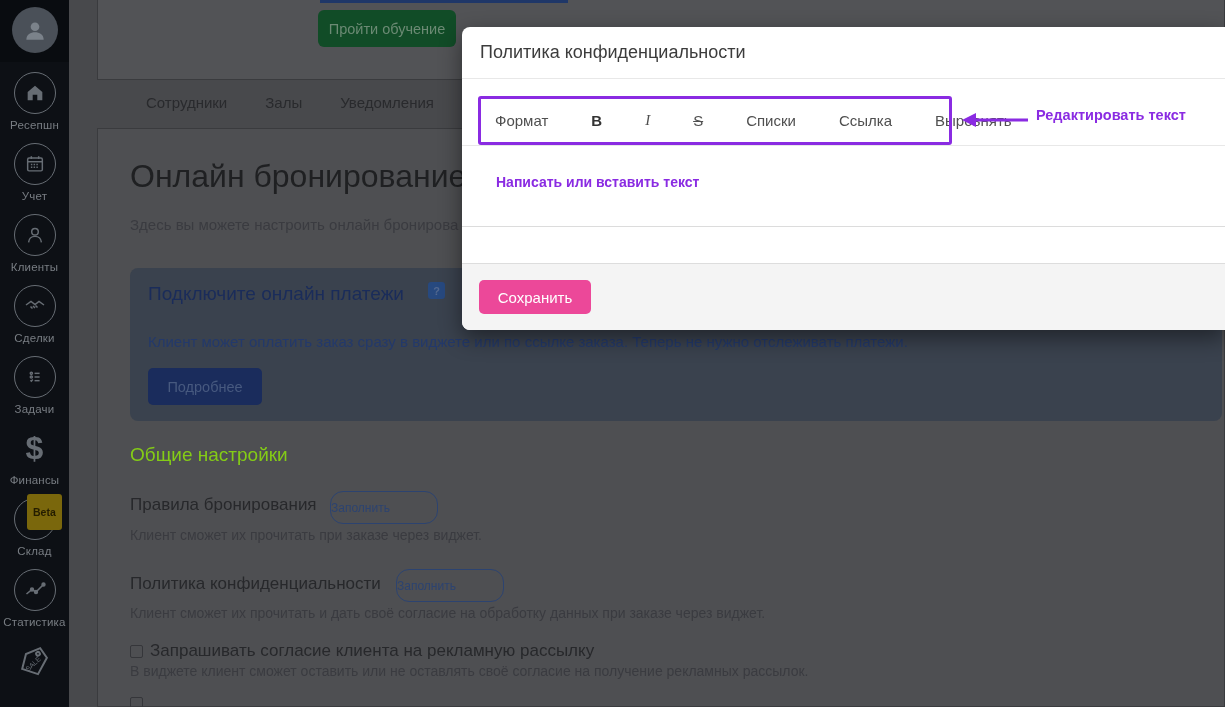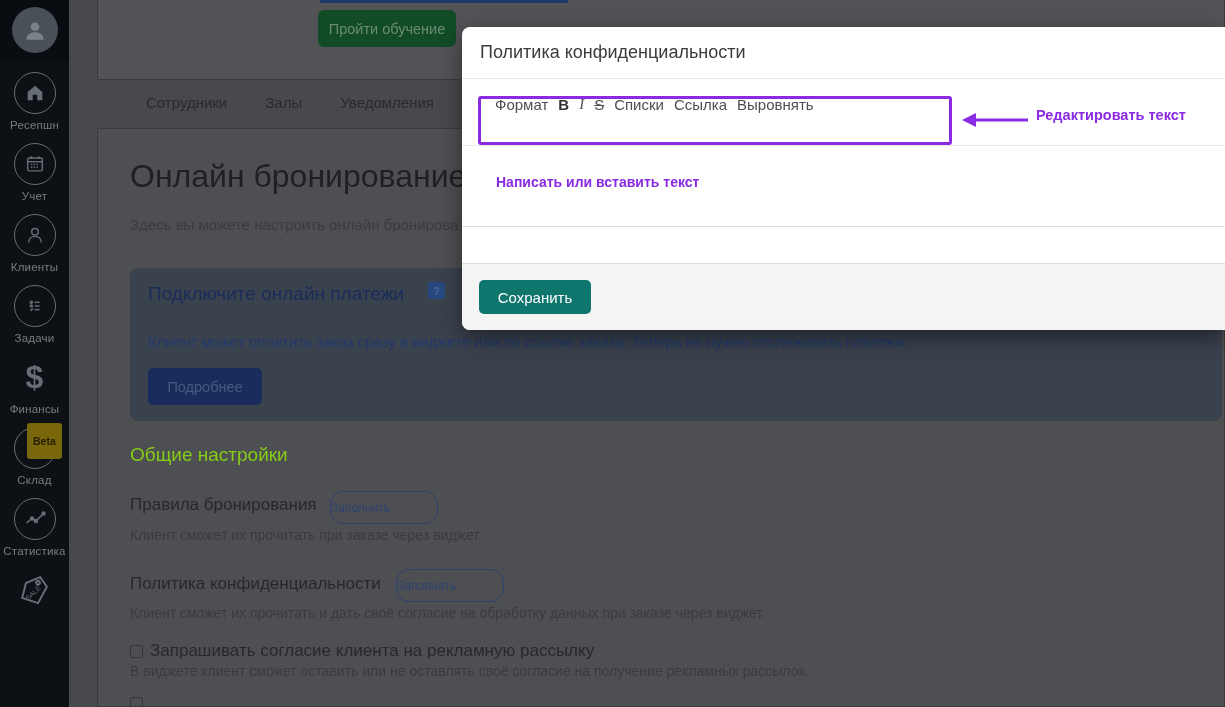--- a/index.html
+++ b/index.html
@@ -38,29 +38,29 @@
   .row-label{font-size:17px;color:#27282b;z-index:1;white-space:nowrap;}
   .fill-btn{border:1px solid #2c4370;color:#2c4370;font-size:12px;border-radius:13px;display:flex;align-items:center;justify-content:flex-start;z-index:1;background:transparent;cursor:pointer;}
   .row-desc{font-size:14px;color:#3a3b40;z-index:1;white-space:nowrap;}
   .cb{width:13px;height:13px;border:1.5px solid #35363a;border-radius:2px;background:transparent;z-index:1;cursor:pointer;}
   #cbLabel{left:150px;top:641px;font-size:17px;color:#27282b;z-index:1;white-space:nowrap;}
 
   
   #modal{left:462px;top:27px;width:763px;height:303px;background:#ffffff;border-radius:8px 0 0 8px;z-index:10;box-shadow:0 8px 22px rgba(0,0,0,.45);}
   #modalTitle{left:480px;top:42px;font-size:18px;color:#3c3c3c;z-index:11;}
   #modalDivider{left:462px;top:78px;width:763px;height:1px;background:#e8e8e8;z-index:11;}
-  #toolbar{left:462px;top:96px;width:763px;height:50px;display:flex;align-items:flex-start;gap:10px;padding-left:33px;border-bottom:1px solid #e8e8e8;z-index:11;}
+  #toolbar{left:462px;top:96px;width:763px;height:50px;display:flex;align-items:center;gap:43px;padding-left:33px;border-bottom:1px solid #e8e8e8;z-index:11;}
   .tb-btn{font-size:15px;color:#4f4f4f;cursor:pointer;}
   .tb-bold{font-weight:bold;color:#333;}
   .tb-italic{font-style:italic;font-family:"Liberation Serif",serif;}
   .tb-strike{text-decoration:line-through;}
   #editorArea{left:462px;top:147px;width:763px;height:80px;border-bottom:1px solid #dcdcdc;z-index:11;cursor:text;}
   #editorPlaceholder{left:496px;top:174px;font-size:14px;font-weight:600;color:#8a2be2;z-index:12;text-align:center;}
   #modalFooter{left:462px;top:263px;width:763px;height:67px;background:#f4f4f4;border-top:1px solid #dddddd;border-radius:0 0 0 8px;z-index:11;}
-  #saveBtn{left:479px;top:280px;width:112px;height:34px;background:#0f766e;border-radius:5px;color:#ffffff;font-size:15px;display:flex;align-items:center;justify-content:center;z-index:12;cursor:pointer;}
+  #saveBtn{left:479px;top:280px;width:112px;height:34px;background:#ec4899;border-radius:5px;color:#ffffff;font-size:15px;display:flex;align-items:center;justify-content:center;z-index:12;cursor:pointer;}
 
   
   #annoBox{left:478px;top:96px;width:474px;height:49px;border:3px solid #8a2be2;border-radius:3px;z-index:20;}
   #annoArrow{left:960px;top:109px;z-index:20;}
   #annoText{left:1036px;top:107px;font-size:14.5px;font-weight:bold;color:#8a2be2;z-index:20;white-space:nowrap;}
 
   svg{display:block;}
 </style>
 </head>
 <body>
@@ -105,20 +105,29 @@
       <div class="nav-item">
         <span class="nav-icon">
           <svg width="22" height="22" viewBox="0 0 24 24" fill="none" stroke="currentColor" stroke-width="1.6">
             <circle cx="12" cy="8.5" r="3.6"></circle>
               <path d="M5 20c.5-5 4-6.5 7-6.5s6.5 1.5 7 6.5"></path>
           </svg>
         </span>
         <span class="nav-label">Клиенты</span>
       </div>
 
+      <div class="nav-item">
+        <span class="nav-icon">
+          <svg width="24" height="24" viewBox="0 0 24 24" fill="none" stroke="currentColor" stroke-width="1.5">
+            <path d="M3 11 L8 7.5 L12 10.5 L16 7.5 L21 11"></path>
+            <path d="M7.5 12.5 l2 2 M10 12 l2 2 M12.5 11.5 l2 2"></path>
+          </svg>
+        </span>
+        <span class="nav-label">Сделки</span>
+      </div>
 
       <div class="nav-item">
         <span class="nav-icon">
           <svg width="22" height="22" viewBox="0 0 24 24" fill="none" stroke="currentColor" stroke-width="1.6">
             <circle cx="8" cy="8" r="1.2"></circle>
               <circle cx="8" cy="12" r="1.2"></circle>
               <path d="M7 15.6 l1 1 l1.6-1.8"></path>
             <line x1="11.5" y1="8" x2="17" y2="8"></line>
               <line x1="11.5" y1="12" x2="17" y2="12"></line>
               <line x1="11.5" y1="16" x2="17" y2="16"></line>

